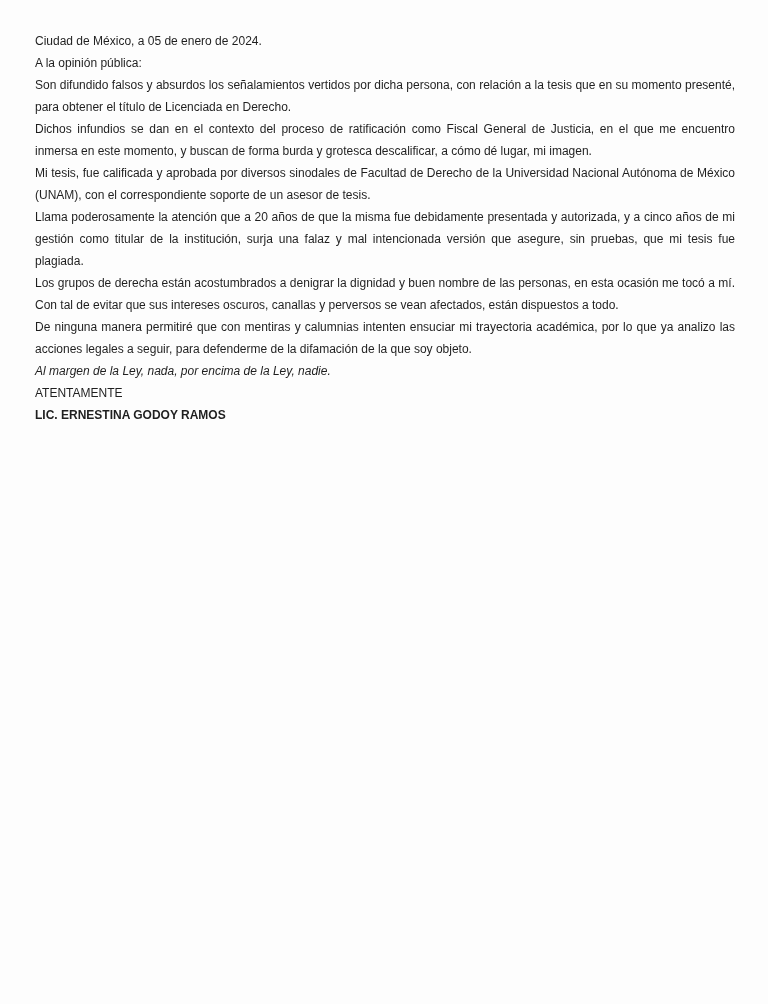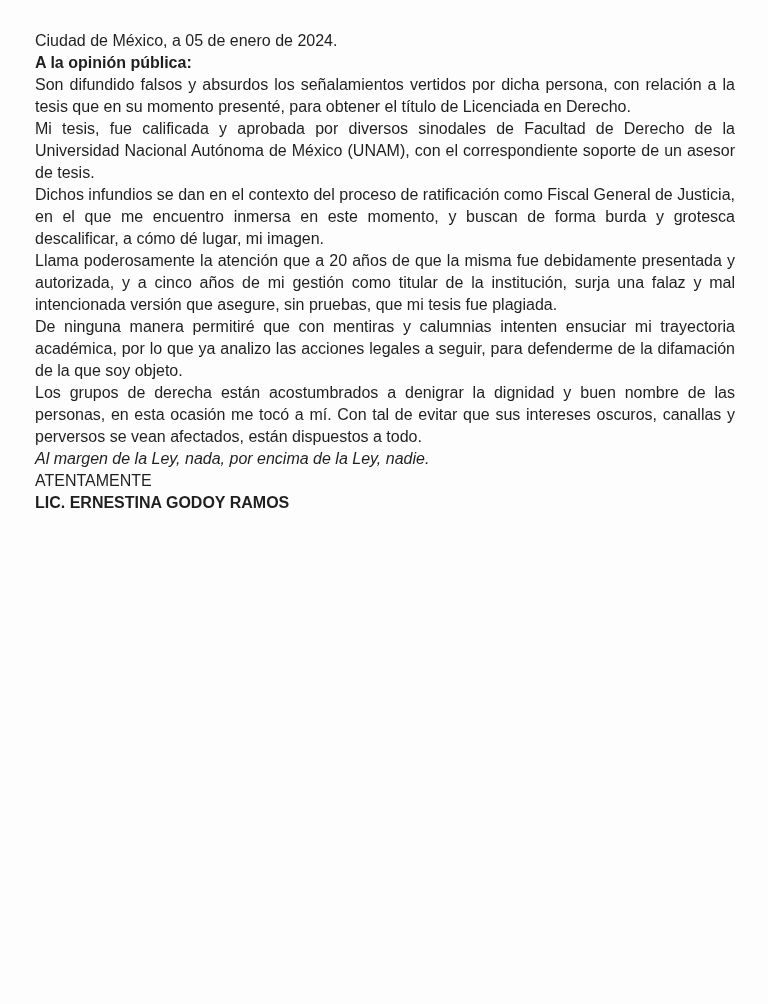--- a/index.html
+++ b/index.html
@@ -7,34 +7,33 @@
     padding: 0;
     background: #fdfdfd;
   }
   .page {
     width: 768px;
     height: 1004px;
     box-sizing: border-box;
     background: #fdfdfd;
     color: #1f1f1f;
     font-family: "Liberation Sans", "DejaVu Sans", sans-serif;
-    font-size: 16px;
+    font-size: 12px;
     line-height: 22px;
     padding: 30px 33px 30px 35px;
     overflow: hidden;
   }
   .page p {
     margin: 0;
   }
   .date-line {
     margin-bottom: 48px;
   }
   .salutation {
     margin-bottom: 18px;
-    font-weight: bold;
   }
   .para {
     text-align: justify;
     margin-bottom: 25px;
   }
   .closing-line {
     margin-bottom: 43px;
     font-style: italic;
   }
   .farewell {
@@ -47,24 +46,24 @@
 </style>
 </head>
 <body>
 
 <div class="page">
   <p class="date-line">Ciudad de México, a 05 de enero de 2024.</p>
 
   <p class="salutation">A la opinión pública:</p>
 
   <p class="para">Son difundido falsos y absurdos los señalamientos vertidos por dicha persona, con relación a la tesis que en su momento presenté, para obtener el título de Licenciada en Derecho.</p>
+  <p class="para">Dichos infundios se dan en el contexto del proceso de ratificación como Fiscal General de Justicia, en el que me encuentro inmersa en este momento, y buscan de forma burda y grotesca descalificar, a cómo dé lugar, mi imagen.</p>
   <p class="para">Mi tesis, fue calificada y aprobada por diversos sinodales de Facultad de Derecho de la Universidad Nacional Autónoma de México (UNAM), con el correspondiente soporte de un asesor de tesis.</p>
-  <p class="para">Dichos infundios se dan en el contexto del proceso de ratificación como Fiscal General de Justicia, en el que me encuentro inmersa en este momento, y buscan de forma burda y grotesca descalificar, a cómo dé lugar, mi imagen.</p>
   <p class="para">Llama poderosamente la atención que a 20 años de que la misma fue debidamente presentada y autorizada, y a cinco años de mi gestión como titular de la institución, surja una falaz y mal intencionada versión que asegure, sin pruebas, que mi tesis fue plagiada.</p>
+  <p class="para">Los grupos de derecha están acostumbrados a denigrar la dignidad y buen nombre de las personas, en esta ocasión me tocó a mí. Con tal de evitar que sus intereses oscuros, canallas y perversos se vean afectados, están dispuestos a todo.</p>
   <p class="para">De ninguna manera permitiré que con mentiras y calumnias intenten ensuciar mi trayectoria académica, por lo que ya analizo las acciones legales a seguir, para defenderme de la difamación de la que soy objeto.</p>
-  <p class="para">Los grupos de derecha están acostumbrados a denigrar la dignidad y buen nombre de las personas, en esta ocasión me tocó a mí. Con tal de evitar que sus intereses oscuros, canallas y perversos se vean afectados, están dispuestos a todo.</p>
 
   <p class="closing-line">Al margen de la Ley, nada, por encima de la Ley, nadie.</p>
 
   <p class="farewell">ATENTAMENTE</p>
 
   <p class="signature">LIC. ERNESTINA GODOY RAMOS</p>
 </div>
 
 </body></html>

